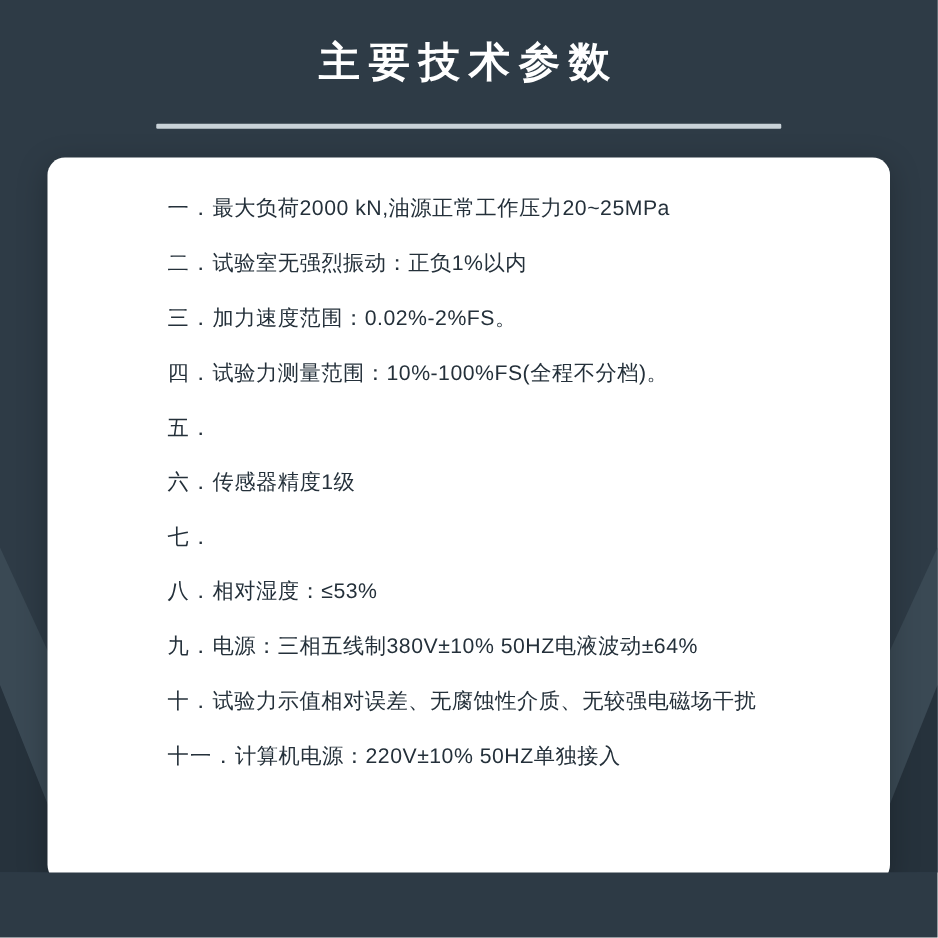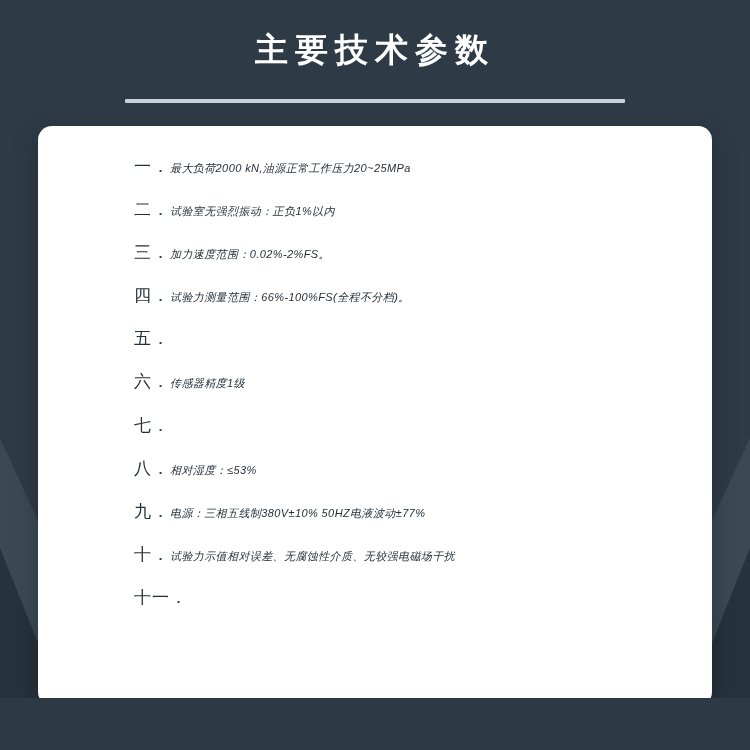--- a/index.html
+++ b/index.html
@@ -113,25 +113,24 @@
     line-height: 1.3;
     letter-spacing: 1px;
     padding-left: 62px;
     box-sizing: border-box;
     white-space: nowrap;
   }
 
   .spec-text {
     flex: 1 1 auto;
     color: #24303a;
-    font-size: 11px;
+    font-size: 17px;
     line-height: 1.35;
     letter-spacing: 0.4px;
     white-space: nowrap;
-    font-style: italic;
   }
 </style>
 </head>
 <body>
 
 <div class="page">
 
   <div class="wedge wedge-left"></div>
   <div class="wedge wedge-right"></div>
   <div class="wedge wedge-left-dark"></div>
@@ -153,21 +152,21 @@
         <div class="spec-text">试验室无强烈振动：正负1%以内</div>
       </div>
 
       <div class="spec-row">
         <div class="spec-index">三．</div>
         <div class="spec-text">加力速度范围：0.02%-2%FS。</div>
       </div>
 
       <div class="spec-row">
         <div class="spec-index">四．</div>
-        <div class="spec-text">试验力测量范围：66%-100%FS(全程不分档)。</div>
+        <div class="spec-text">试验力测量范围：10%-100%FS(全程不分档)。</div>
       </div>
 
       <div class="spec-row">
         <div class="spec-index">五．</div>
       </div>
 
       <div class="spec-row">
         <div class="spec-index">六．</div>
         <div class="spec-text">传感器精度1级</div>
       </div>
@@ -176,27 +175,28 @@
         <div class="spec-index">七．</div>
       </div>
 
       <div class="spec-row">
         <div class="spec-index">八．</div>
         <div class="spec-text">相对湿度：≤53%</div>
       </div>
 
       <div class="spec-row">
         <div class="spec-index">九．</div>
-        <div class="spec-text">电源：三相五线制380V±10% 50HZ电液波动±77%</div>
+        <div class="spec-text">电源：三相五线制380V±10% 50HZ电液波动±64%</div>
       </div>
 
       <div class="spec-row">
         <div class="spec-index">十．</div>
         <div class="spec-text">试验力示值相对误差、无腐蚀性介质、无较强电磁场干扰</div>
       </div>
 
       <div class="spec-row">
         <div class="spec-index">十一．</div>
+        <div class="spec-text">计算机电源：220V±10% 50HZ单独接入</div>
       </div>
 
     </div>
   </div>
 </div>
 
 </body></html>

